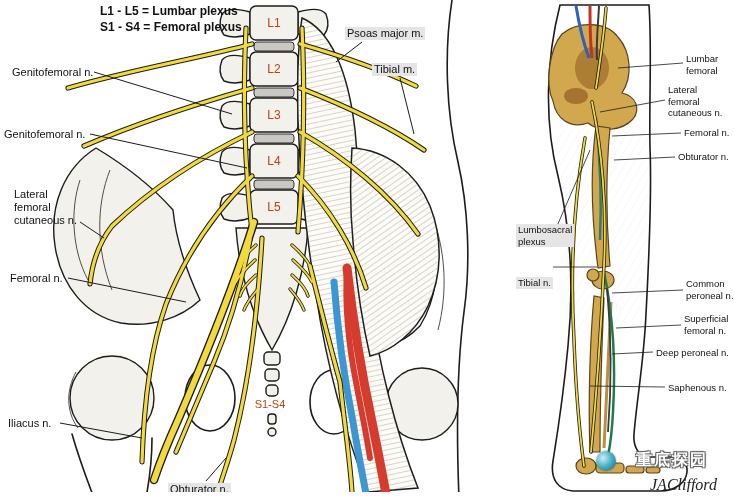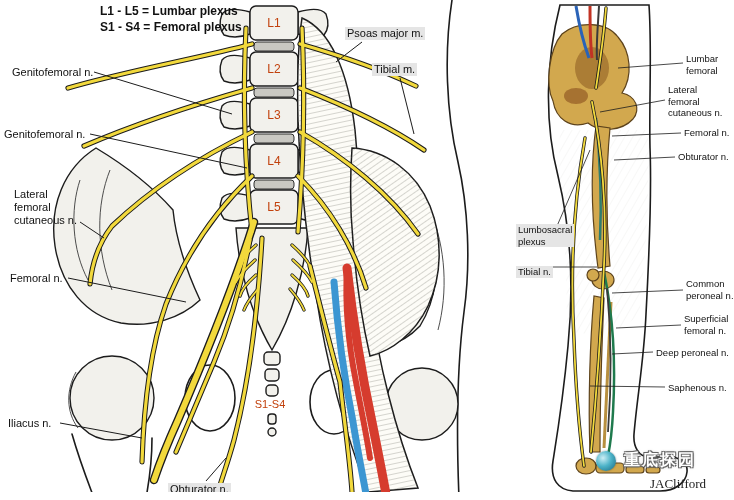--- a/index.html
+++ b/index.html
@@ -5,22 +5,22 @@
   *{box-sizing:border-box;margin:0;padding:0}
   body{background:#fff}
   .stage{position:relative;width:734px;height:492px;background:#fff;overflow:hidden;
          font-family:"Liberation Sans","DejaVu Sans",sans-serif;color:#111}
   svg.art{position:absolute;left:0;top:0}
   .lbl{position:absolute;font-size:11px;line-height:1.18;white-space:pre-line;color:#111}
   .lbl.sm{font-size:9.5px;line-height:1.22}
   .lbl.bg{background:#e5e5e5;padding:0 2px}
   .legend{position:absolute;font-size:12px;font-weight:700;color:#111;white-space:pre}
   .vlabel{position:absolute;font-size:12px;transform:translateX(-50%);color:#c2410c}
-  .sig{position:absolute;font-family:"Liberation Serif",serif;font-size:13px;color:#222}
-  .wm{position:absolute;display:flex;align-items:center;gap:8px}
+  .sig{position:absolute;font-family:"Liberation Serif",serif;font-style:italic;font-size:16px;color:#222}
+  .wm{position:absolute;display:flex;align-items:center;gap:20px}
   .wm .logo{width:20px;height:20px;border-radius:50%;
             background:radial-gradient(circle at 35% 35%,#cdeef5 0%,#4db3c8 45%,#17647e 100%);
             box-shadow:0 0 2px rgba(0,0,0,.45)}
   .wm .txt{font-size:16px;font-weight:700;color:#fff;letter-spacing:2px;
            text-shadow:-1px -1px 0 #666,1px -1px 0 #666,-1px 1px 0 #666,1px 1px 0 #666,0 0 3px rgba(0,0,0,.5)}
   
   .o{stroke:#1c1c1c;stroke-width:5.2;fill:none;stroke-linecap:round;stroke-linejoin:round}
   .f{stroke:var(--nerve-yellow,#f2d93c);stroke-width:3.2;fill:none;stroke-linecap:round;stroke-linejoin:round}
   .o2{stroke:#1c1c1c;stroke-width:8.5;fill:none;stroke-linecap:round}
   .f2{stroke:var(--nerve-yellow,#f2d93c);stroke-width:5.8;fill:none;stroke-linecap:round}
@@ -281,21 +281,21 @@
 
   <div class="lbl sm" style="left:686px;top:53px">Lumbar
 femoral</div>
   <div class="lbl sm" style="left:668px;top:84px">Lateral
 femoral
 cutaneous n.</div>
   <div class="lbl sm" style="left:684px;top:127px">Femoral n.</div>
   <div class="lbl sm" style="left:678px;top:151px">Obturator n.</div>
   <div class="lbl sm bg" style="left:516px;top:224px">Lumbosacral
 plexus</div>
-  <div class="lbl sm bg" style="left:516px;top:266px">Tibial n.</div>
+  <div class="lbl sm bg" style="left:516px;top:277px">Tibial n.</div>
   <div class="lbl sm" style="left:686px;top:278px">Common
 peroneal n.</div>
   <div class="lbl sm" style="left:684px;top:313px">Superficial
 femoral n.</div>
   <div class="lbl sm" style="left:656px;top:347px">Deep peroneal n.</div>
   <div class="lbl sm" style="left:668px;top:382px">Saphenous n.</div>
 
   <div class="wm" style="left:596px;top:450px">
     <span class="logo"></span>
     <span class="txt">重底探园</span>

